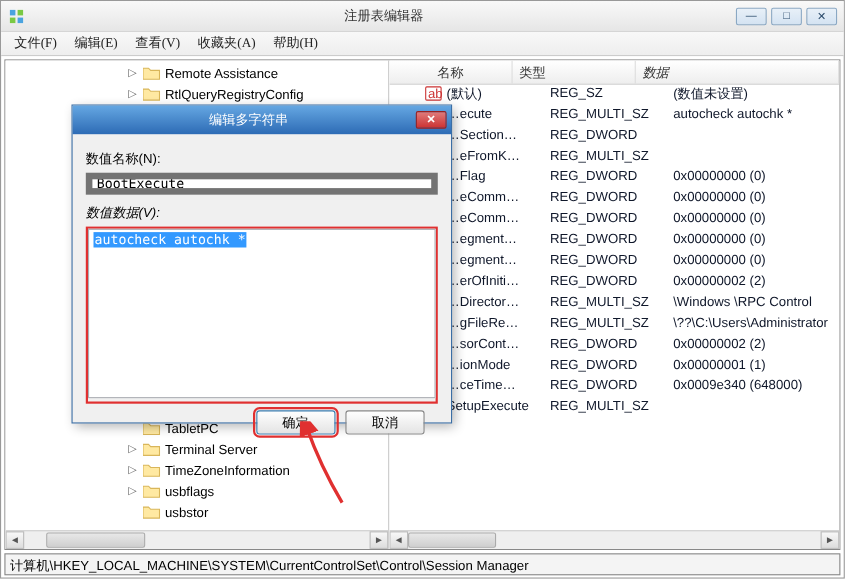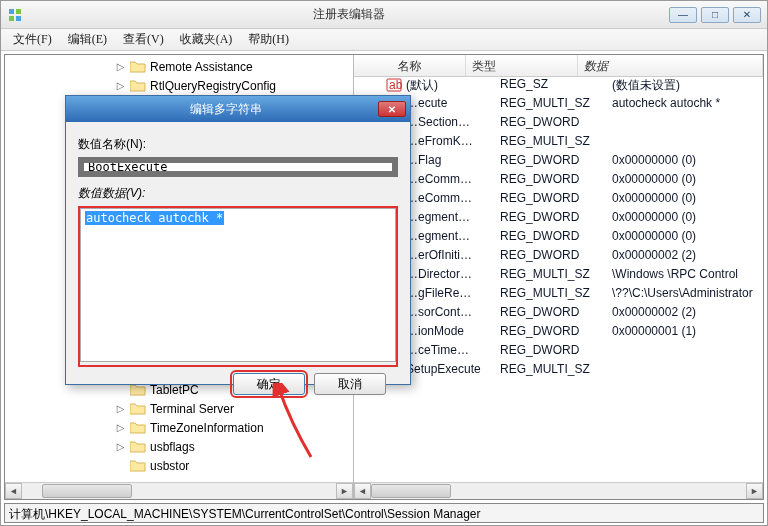--- a/index.html
+++ b/index.html
@@ -322,20 +322,21 @@
           <div class="c2"><span>REG_DWORD</span></div>
           <div class="c3"><span>0x00000001 (1)</span></div>
         </div>
         <div class="list-row">
           <span class="icon"><svg width="16" height="16">
               <rect x="1" y="2" width="14" height="12" rx="1" fill="#fff" stroke="#27c"></rect>
               <text x="2" y="12" font-size="8" fill="#27c" font-family="monospace">011</text>
             </svg></span>
           <div class="c1 truncate"><span>…ceTime…</span></div>
           <div class="c2"><span>REG_DWORD</span></div>
+          <div class="c3"><span>0x0009e340 (648000)</span></div>
         </div>
         <div class="list-row">
           <span class="icon"><svg width="16" height="16">
               <rect x="1" y="2" width="14" height="12" rx="1" fill="#fff" stroke="#c33"></rect>
               <text x="3" y="12" font-size="9" fill="#c33" font-family="monospace">ab</text>
             </svg></span>
           <div class="c1 truncate"><span>SetupExecute</span></div>
           <div class="c2"><span>REG_MULTI_SZ</span></div>
           <div class="c3"><span></span></div>
         </div>

